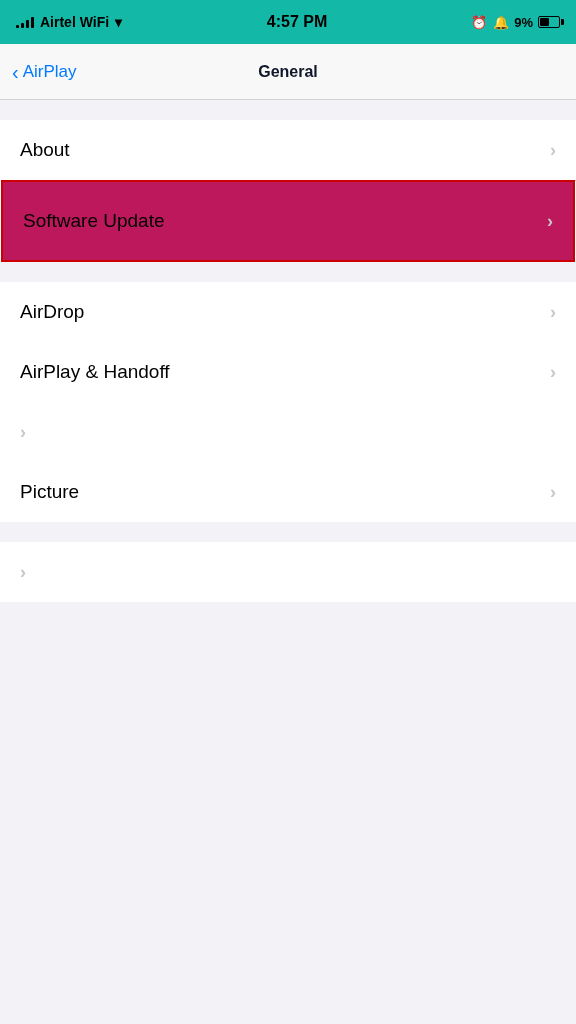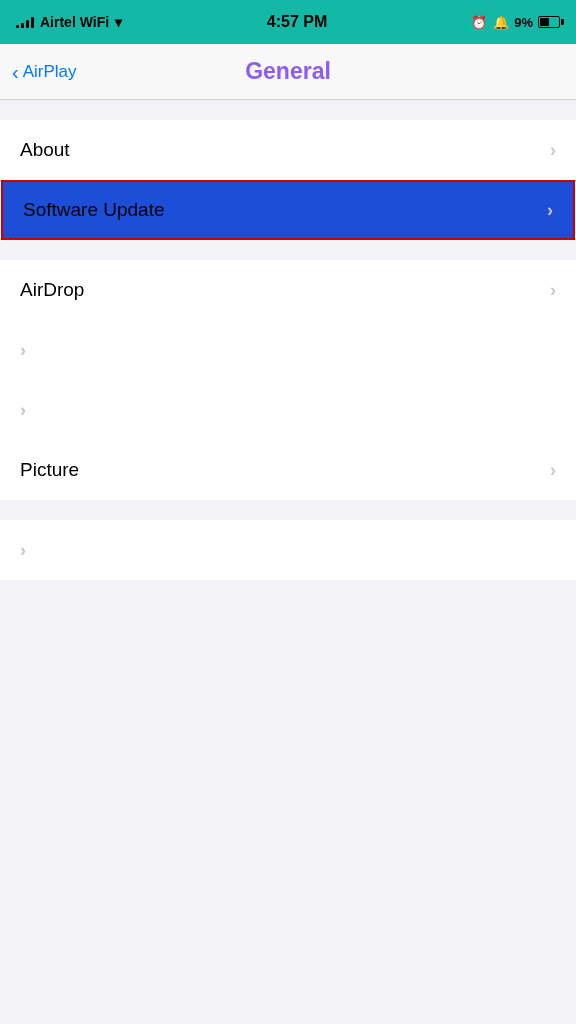--- a/index.html
+++ b/index.html
@@ -127,23 +127,23 @@
       gap: 4px;
     }
 
     .nav-back-chevron {
       font-size: 20px;
       color: #007aff;
       line-height: 1;
     }
 
     .nav-title {
-      font-size: 23px;
+      font-size: 16px;
       font-weight: 700;
-      color: #8b5cf6;
+      color: #0f172a;
     }
 
     
     .content {
       padding-top: 20px;
     }
 
     
     .settings-group {
       background: #fff;
@@ -182,22 +182,22 @@
       font-size: 18px;
       font-weight: 600;
     }
 
     
     .settings-item-highlighted {
       display: flex;
       align-items: center;
       justify-content: space-between;
       padding: 0 20px;
-      height: 60px;
-      background: #1d4ed8;
+      height: 82px;
+      background: #be185d;
       cursor: pointer;
       position: relative;
       border: 2px solid #cc0000;
       margin: 0 1px;
     }
 
     .spacer {
       height: 20px;
       background: #f2f2f7;
     }
@@ -253,20 +253,21 @@
   </div>
 
   <div class="spacer"></div>
 
   <div class="settings-group">
     <div class="settings-item">
       <span class="settings-item-label">AirDrop</span>
       <span class="chevron-right">›</span>
     </div>
     <div class="settings-item">
+      <span class="settings-item-label">AirPlay &amp; Handoff</span>
       <span class="chevron-right">›</span>
     </div>
     <div class="settings-item">
       <span class="chevron-right">›</span>
     </div>
     <div class="settings-item">
       <span class="settings-item-label">Picture</span>
       <span class="chevron-right">›</span>
     </div>
   </div>

